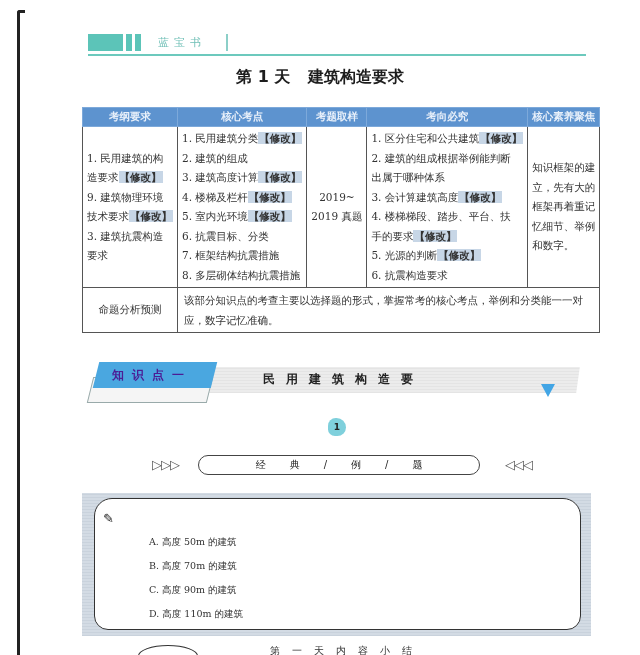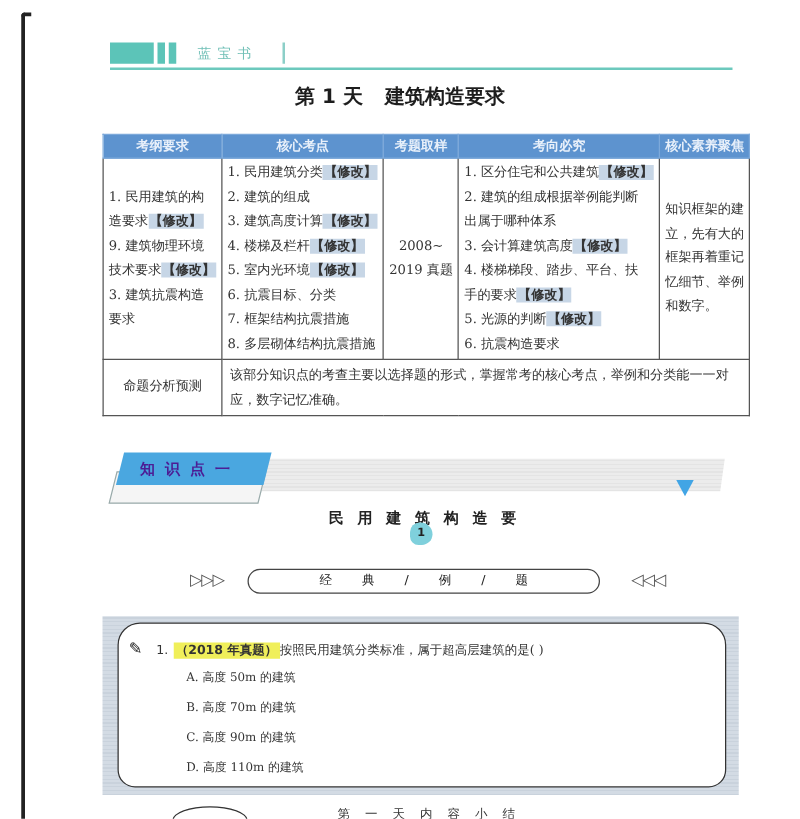--- a/index.html
+++ b/index.html
@@ -29,21 +29,21 @@
   .tag { background: #c7d6e6; font-weight: bold; padding: 0 1px; }
   .ln { display: block; white-space: nowrap; }
   .center { text-align: center; }
 
   
   .kp { position: absolute; left: 88px; top: 357px; width: 510px; height: 50px; }
   .kp-strip { position: absolute; left: 120px; top: 10px; width: 370px; height: 26px; background: repeating-linear-gradient(0deg, #e4e4e4 0 1px, #ececec 1px 3px); transform: skewX(-8deg); }
   .kp-outline { position: absolute; left: 2px; top: 20px; width: 118px; height: 24px; border: 1px solid #9aa; background: #f5f5f5; transform: skewX(-14deg); }
   .kp-tab { position: absolute; left: 8px; top: 5px; width: 118px; height: 26px; background: #4aa7e0; transform: skewX(-14deg); }
   .kp-tab-label { position: absolute; left: 24px; top: 10px; color: #4c1d95; font-family: Liberation Mono, monospace; font-weight: bold; font-size: 12px; letter-spacing: 8px; }
-  .kp-title { position: absolute; left: 175px; top: 14px; font-family: "DejaVu Sans", sans-serif; font-weight: bold; font-size: 12px; letter-spacing: 11px; color: #222; margin-top: 35px; }
+  .kp-title { position: absolute; left: 175px; top: 14px; font-family: "DejaVu Sans", sans-serif; font-weight: bold; font-size: 12px; letter-spacing: 11px; color: #222; }
   .kp-arrow { position: absolute; left: 453px; top: 27px; width: 0; height: 0; border-left: 7px solid transparent; border-right: 7px solid transparent; border-top: 13px solid #42a5e5; }
 
   .badge { position: absolute; left: 328px; top: 418px; width: 18px; height: 18px; background: #7fd0dc; border-radius: 45% 55% 50% 40%; font-family: "DejaVu Sans", sans-serif; font-size: 9px; font-weight: bold; color: #222; text-align: center; line-height: 18px; }
 
   
   .ex-head { position: absolute; left: 152px; top: 455px; width: 380px; height: 20px; }
   .arrows-l, .arrows-r { position: absolute; top: 2px; font-family: "DejaVu Sans", sans-serif; font-size: 13px; color: #555; letter-spacing: -1px; }
   .arrows-l { left: 0; }
   .arrows-r { right: 0; }
   .pill { position: absolute; left: 46px; top: 0; width: 280px; height: 18px; border: 1px solid #444; border-radius: 10px; text-align: center; font-family: "DejaVu Sans", sans-serif; font-size: 10px; line-height: 18px; color: #222; }
@@ -112,21 +112,21 @@
         <span class="ln"><span>1. 民用建筑分类</span><span class="tag">【修改】</span></span>
         <span class="ln"><span>2. 建筑的组成</span></span>
         <span class="ln"><span>3. 建筑高度计算</span><span class="tag">【修改】</span></span>
         <span class="ln"><span>4. 楼梯及栏杆</span><span class="tag">【修改】</span></span>
         <span class="ln"><span>5. 室内光环境</span><span class="tag">【修改】</span></span>
         <span class="ln"><span>6. 抗震目标、分类</span></span>
         <span class="ln"><span>7. 框架结构抗震措施</span></span>
         <span class="ln"><span>8. 多层砌体结构抗震措施</span></span>
       </td>
       <td class="center">
-        <span class="ln">2008~</span>
+        <span class="ln">2019~</span>
         <span class="ln">2019 真题</span>
       </td>
       <td>
         <span class="ln"><span>1. 区分住宅和公共建筑</span><span class="tag">【修改】</span></span>
         <span class="ln"><span>2. 建筑的组成根据举例能判断</span></span>
         <span class="ln"><span>出属于哪种体系</span></span>
         <span class="ln"><span>3. 会计算建筑高度</span><span class="tag">【修改】</span></span>
         <span class="ln"><span>4. 楼梯梯段、踏步、平台、扶</span></span>
         <span class="ln"><span>手的要求</span><span class="tag">【修改】</span></span>
         <span class="ln"><span>5. 光源的判断</span><span class="tag">【修改】</span></span>
@@ -162,23 +162,20 @@
   <span class="arrows-l">▷▷▷</span>
   <div class="pill">
     <span>经</span><span>典</span><span>/</span><span>例</span><span>/</span><span>题</span>
   </div>
   <span class="arrows-r">◁◁◁</span>
 </div>
 
 <div class="qwrap"></div>
 <div class="qbox">
   <span class="pencil">✎</span>
-  <div class="q-line" style="left:30px">
-    <span class="q-num">1.</span><span class="q-tag">（2018 年真题）</span><span>按照民用建筑分类标准，属于超高层建筑的是( )</span>
-  </div>
   <div class="opt" style="top:37px">A. 高度 50m 的建筑</div>
   <div class="opt" style="top:61px">B. 高度 70m 的建筑</div>
   <div class="opt" style="top:85px">C. 高度 90m 的建筑</div>
   <div class="opt" style="top:109px">D. 高度 110m 的建筑</div>
 </div>
 
 <div class="bottom-oval"></div>
 <div class="bottom-note">第一天内容小结</div>
 
 </body></html>

